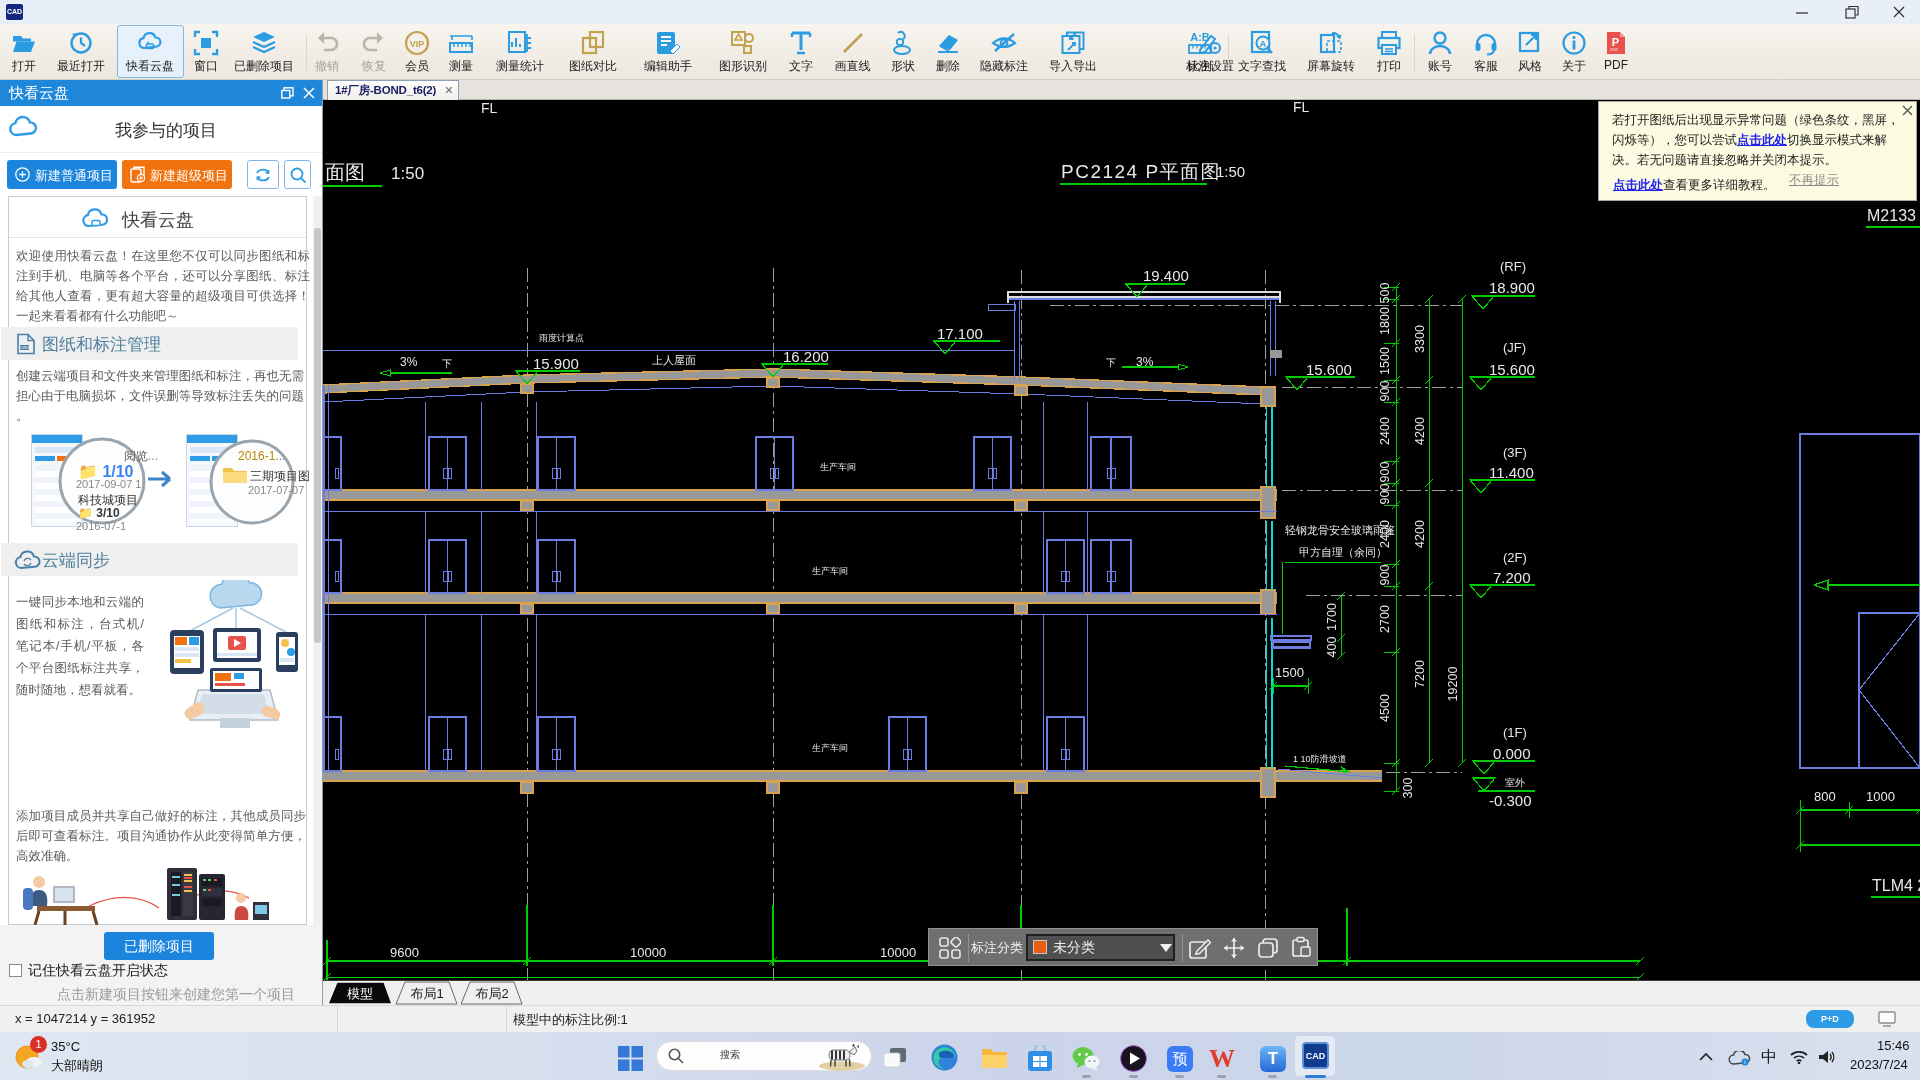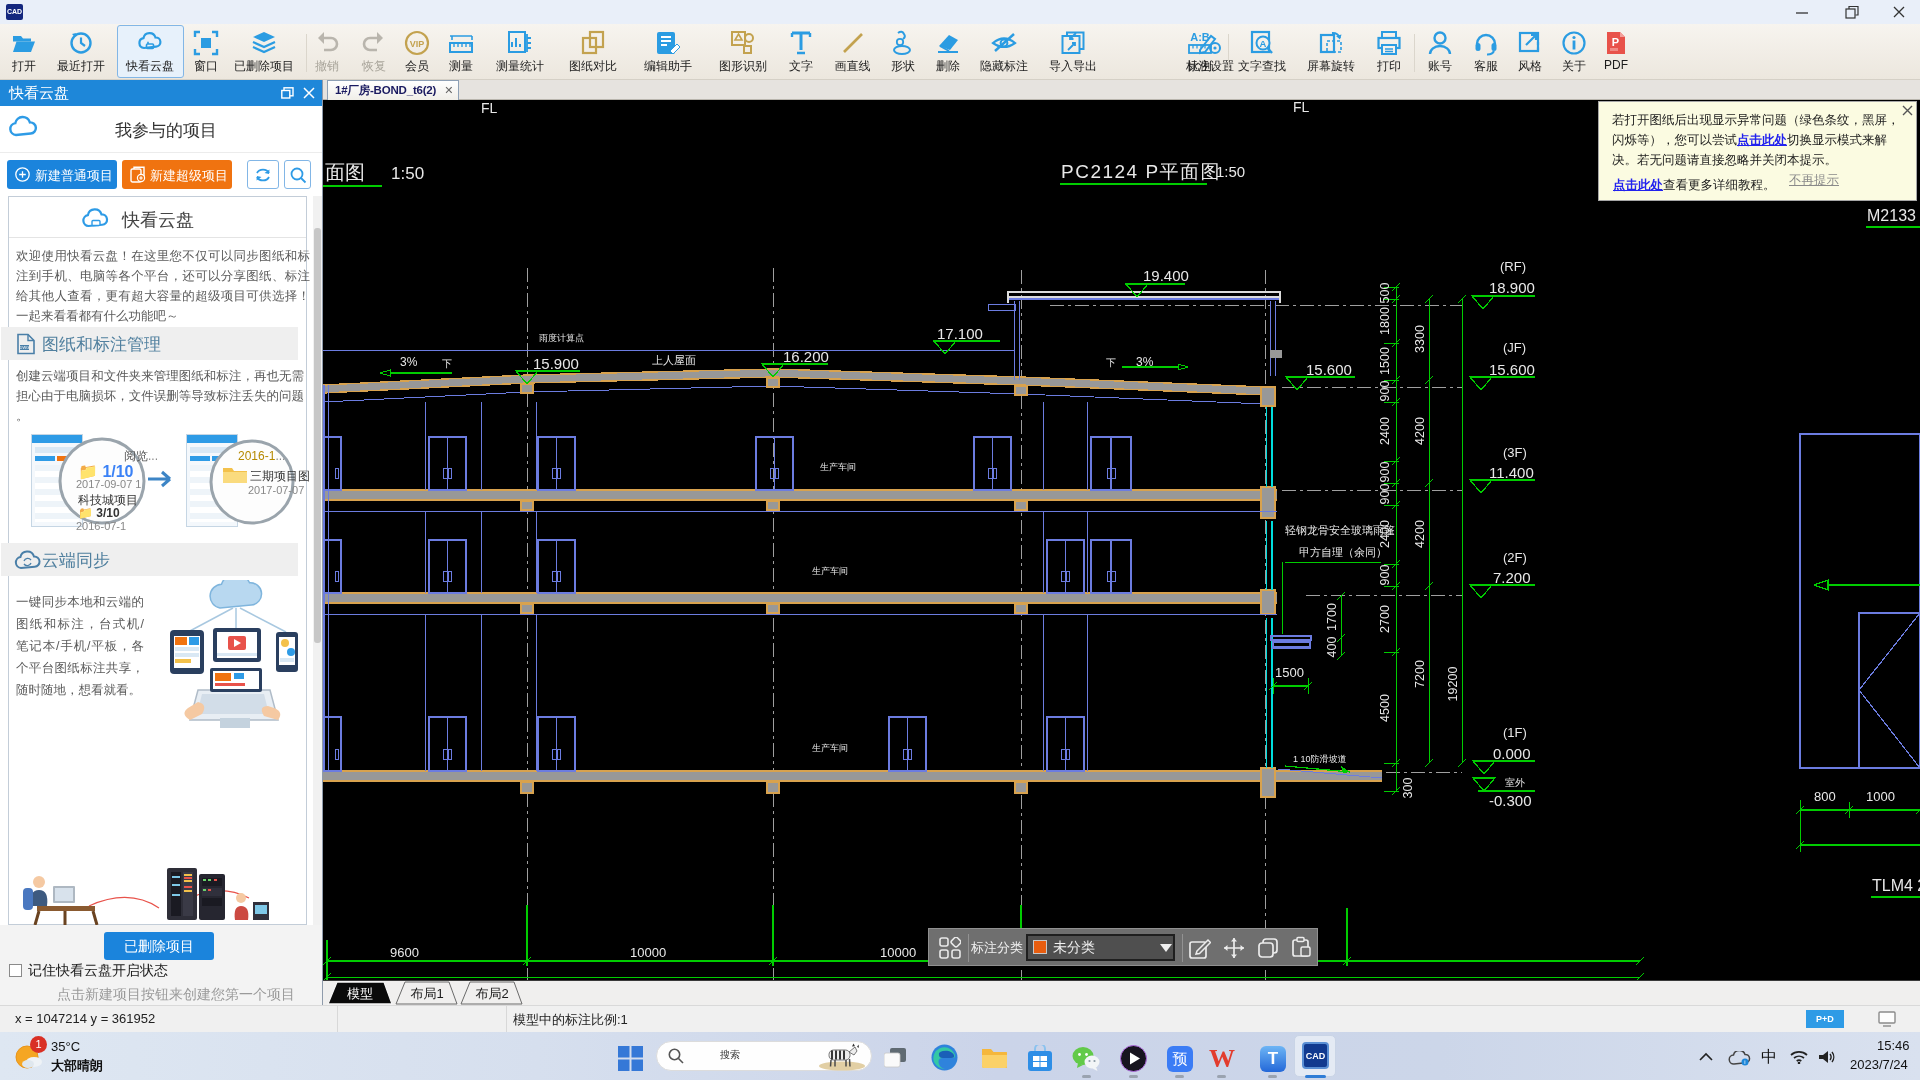--- a/index.html
+++ b/index.html
@@ -417,20 +417,21 @@
     <rect x="57" y="93" width="16" height="8" fill="#f07310"></rect>
           <rect x="76" y="93" width="10" height="6" fill="#2e9be6"></rect>
           <rect x="57" y="103" width="30" height="3" fill="#e8524a"></rect>
     <path d="M44 114 l62 0 l5 20 l-72 0 z" fill="#d2dde8"></path>
     <path d="M30 128 q-8 6 2 12 l12 -6 q6 -10 -4 -12 z" fill="#f5c9a2"></path>
     <path d="M116 128 q10 4 4 12 l-14 -4 q-6 -10 4 -10 z" fill="#f5c9a2"></path>
     <rect x="62" y="138" width="30" height="10" fill="#c4d2de"></rect>
    </g>
  </svg>
 
+ <div class="ptext" style="left:16px;top:726px;width:290px;">添加项目成员并共享自己做好的标注，其他成员同步后即可查看标注。项目沟通协作从此变得简单方便，高效准确。</div>
 
  <svg class="abs" style="left:9px;top:788px" width="297" height="57">
    <path d="M150 40 Q120 20 80 38" fill="none" stroke="#e8524a" stroke-width="1.2"></path>
    <path d="M160 45 Q200 10 240 30" fill="none" stroke="#e8524a" stroke-width="1.2"></path>
    <rect x="158" y="0" width="30" height="52" rx="2" fill="#2e2e38"></rect>
    <rect x="162" y="4" width="10" height="44" fill="#1a1a22"></rect>
    <rect x="174" y="4" width="10" height="44" fill="#3a3a46"></rect>
    <g fill="#f3c14b">
           <rect x="175" y="6" width="8" height="2"></rect>
           <rect x="175" y="12" width="8" height="2"></rect>
@@ -851,37 +852,37 @@
   <text x="427" y="998" font-size="13" fill="#1a1a1a" text-anchor="middle">布局1</text>
   <text x="492" y="998" font-size="13" fill="#1a1a1a" text-anchor="middle">布局2</text>
  </svg>
 </div>
 
 <div id="statusbar">
  <div class="abs" style="left:15px;top:5px;">x = 1047214  y = 361952</div>
  <div class="abs" style="left:337px;top:0;width:1px;height:26px;background:#d8d8d8;"></div>
  <div class="abs" style="left:506px;top:0;width:1px;height:26px;background:#d8d8d8;"></div>
  <div class="abs" style="left:513px;top:5px;">模型中的标注比例:1</div>
- <div class="abs" style="left:1806px;top:4px;width:38px;height:18px;background:#2e9be6;border-radius:0;color:#fff;font-size:9px;font-weight:bold;text-align:center;line-height:18px;">P+D</div>
+ <div class="abs" style="left:1806px;top:4px;width:48px;height:18px;background:#2e9be6;border-radius:8px;color:#fff;font-size:9px;font-weight:bold;text-align:center;line-height:18px;">P+D</div>
  <svg class="abs" style="left:1878px;top:5px" width="18" height="16">
         <rect x="1" y="1" width="16" height="11" rx="1" fill="#fdfdfd" stroke="#8a8a8a" stroke-width="1.4"></rect>
         <line x1="5" y1="15" x2="13" y2="15" stroke="#8a8a8a" stroke-width="1.4"></line>
       </svg>
 </div>
 
 <div id="taskbar">
  <svg class="abs" style="left:10px;top:8px;position:absolute;" width="40" height="34">
    <circle cx="17" cy="17" r="11" fill="#f5a623"></circle>
    <circle cx="17" cy="17" r="11" fill="none" stroke="#e8941a" stroke-width="1"></circle>
    <ellipse cx="24" cy="22" rx="8" ry="5" fill="#eef2f6"></ellipse>
    <ellipse cx="18" cy="24" rx="6" ry="4" fill="#dfe7ee"></ellipse>
  </svg>
  <div class="abs" style="left:30px;top:4px;width:17px;height:17px;background:#d93025;border-radius:50%;color:#fff;font-size:11px;text-align:center;line-height:17px;">1</div>
  <div class="abs" style="left:51px;top:7px;font-size:13px;color:#111;">35°C</div>
- <div class="abs" style="left:51px;top:25px;font-size:13px;color:#111;font-weight:bold;">大部晴朗</div>
+ <div class="abs" style="left:51px;top:25px;font-size:13px;color:#111;">大部晴朗</div>
 
  <svg class="abs" style="left:618px;top:14px" width="25" height="25">
         <rect x="0" y="0" width="11.5" height="11.5" fill="#3578d7"></rect>
         <rect x="13.5" y="0" width="11.5" height="11.5" fill="#3578d7"></rect>
         <rect x="0" y="13.5" width="11.5" height="11.5" fill="#3578d7"></rect>
         <rect x="13.5" y="13.5" width="11.5" height="11.5" fill="#3578d7"></rect>
       </svg>
  <div class="abs" style="left:656px;top:9px;width:216px;height:30px;background:#fefefe;border:1px solid #dcdcdc;border-radius:16px;"></div>
  <svg class="abs" style="left:668px;top:16px" width="16" height="16">
         <circle cx="6.5" cy="6.5" r="5.2" fill="none" stroke="#555" stroke-width="1.6"></circle>

